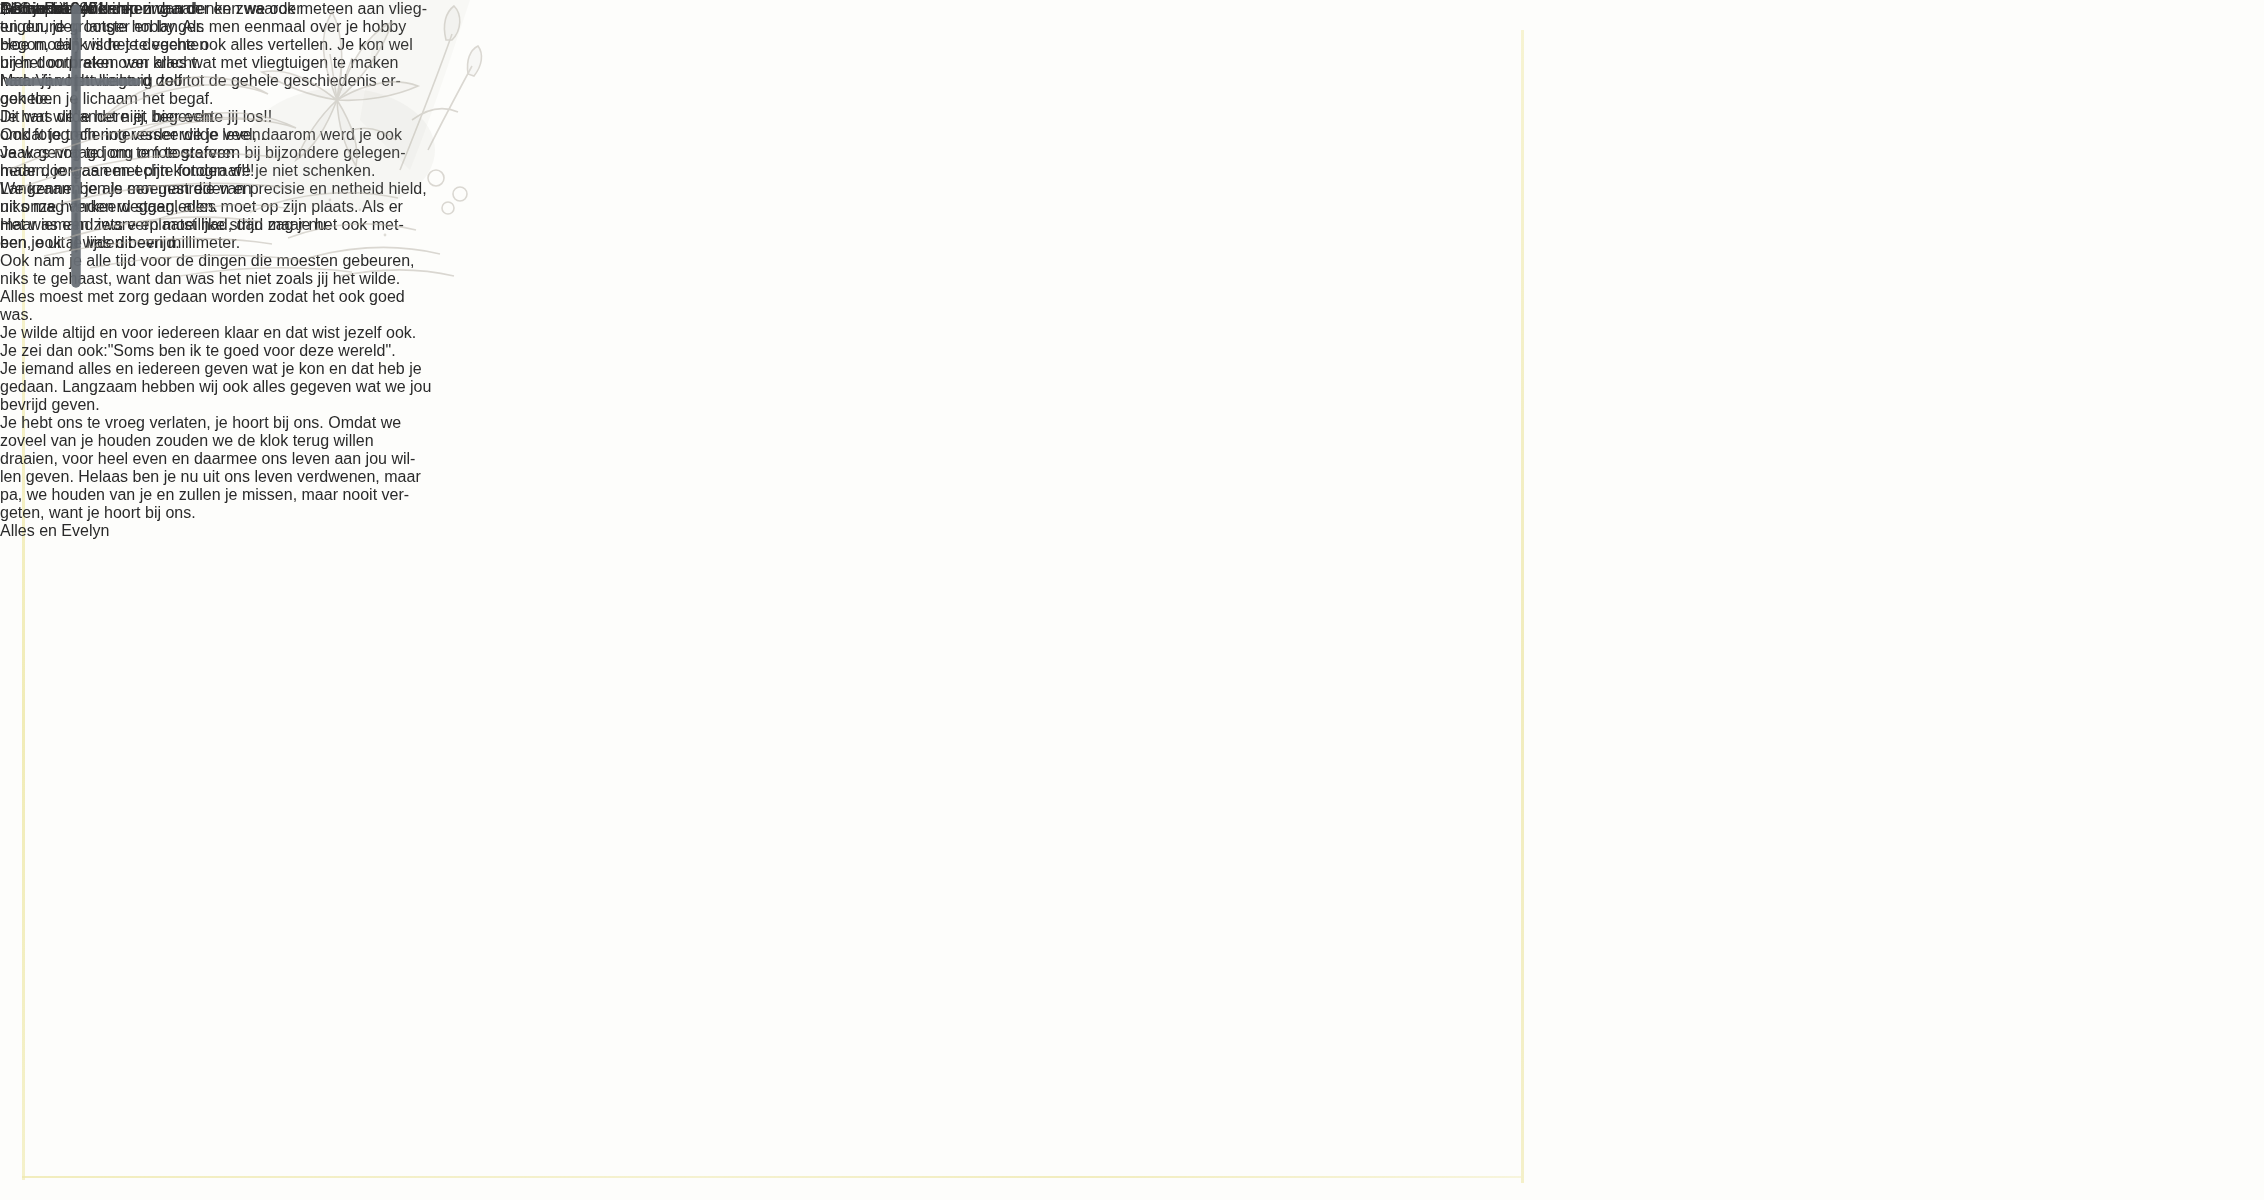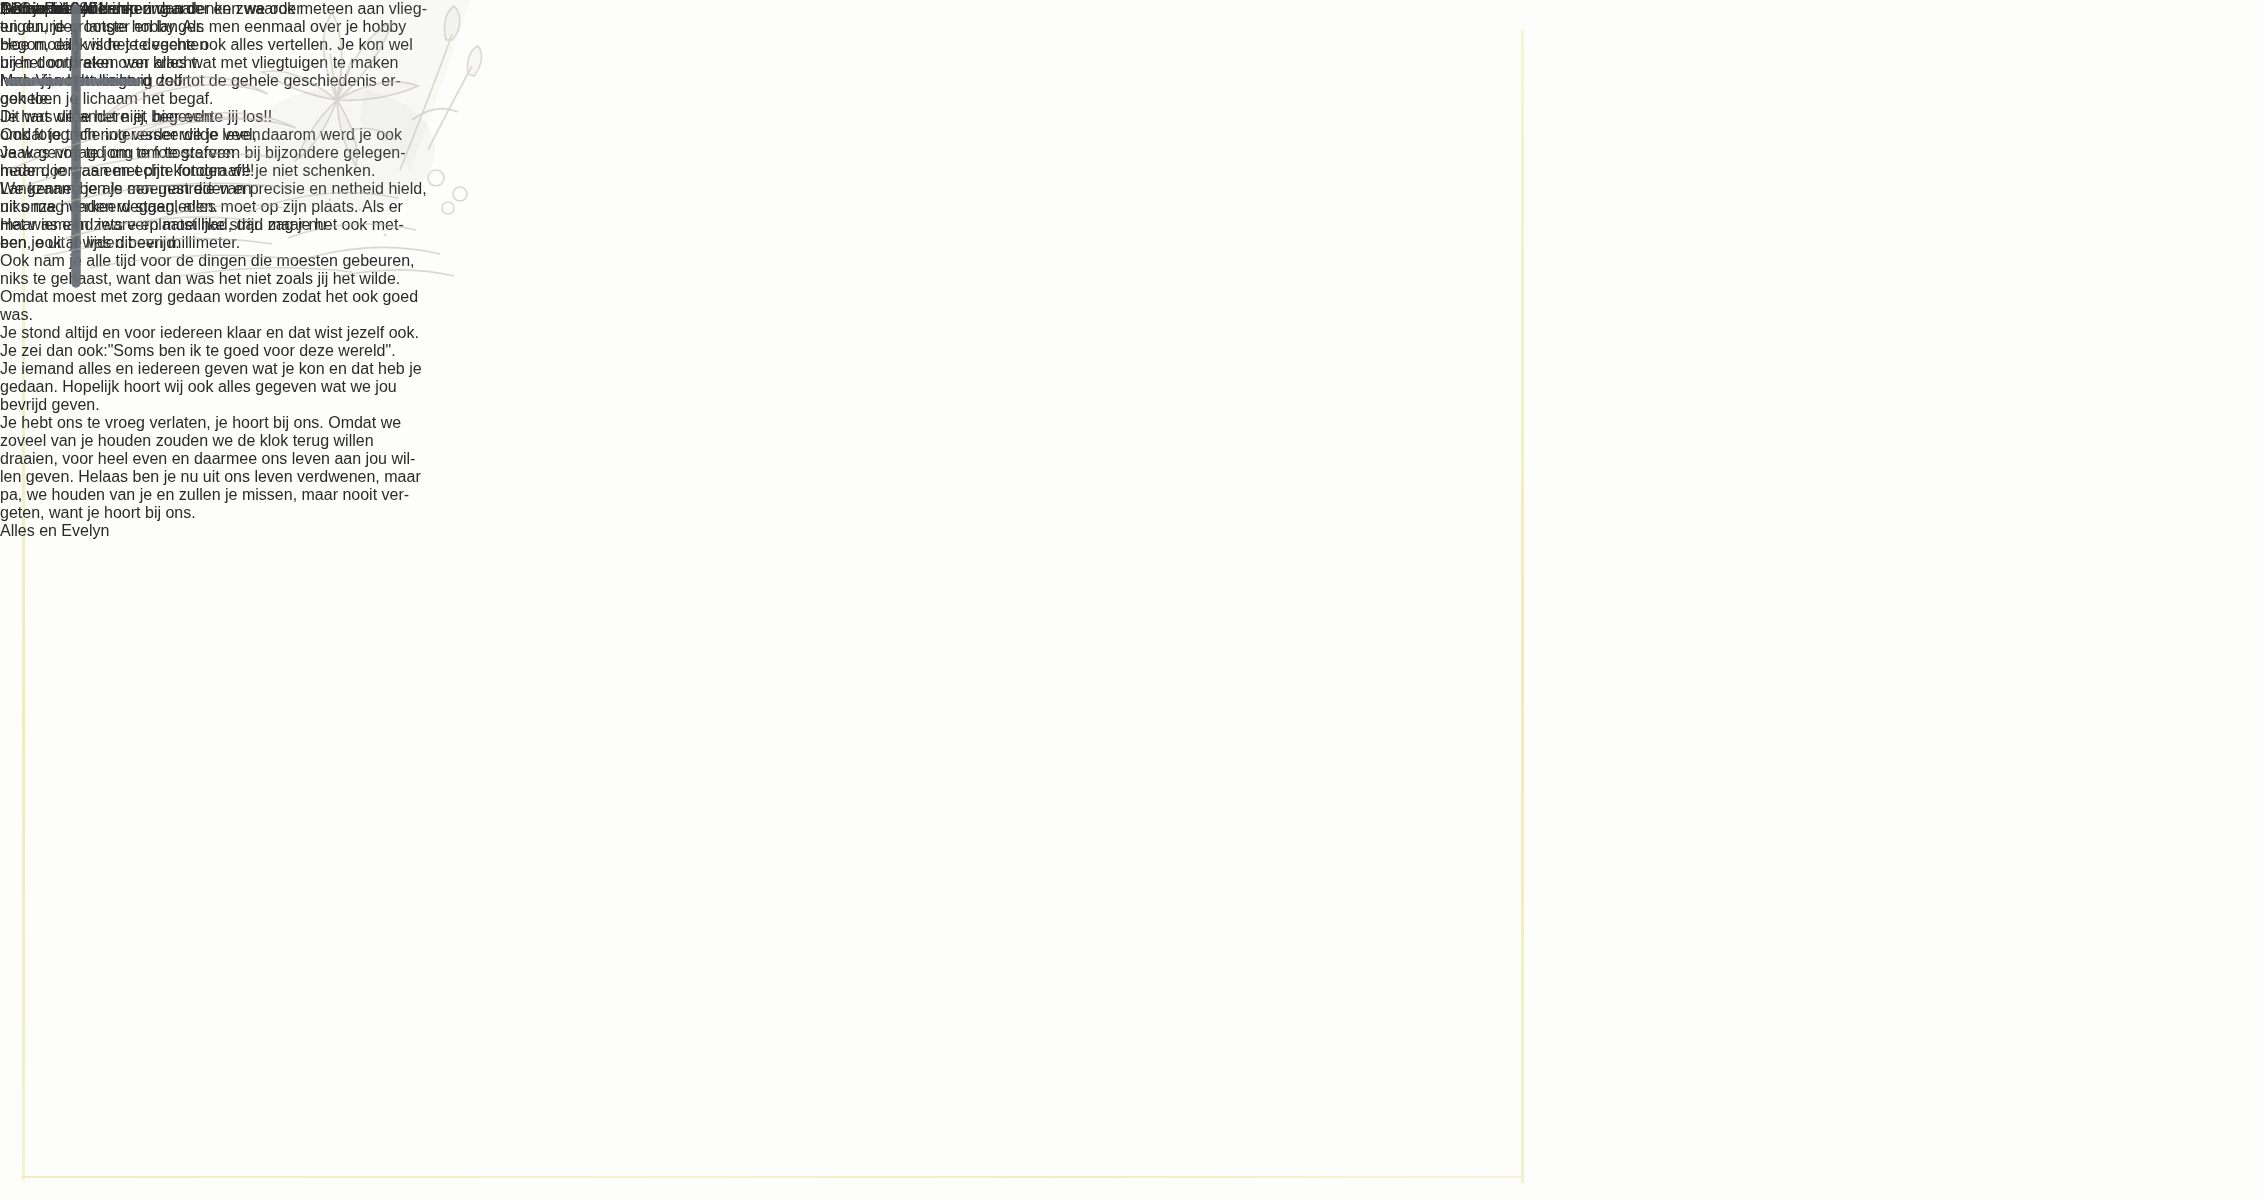--- a/index.html
+++ b/index.html
@@ -86,26 +86,26 @@
   <div class="ln">Dit was de andere jij, hier echte jij los!!</div>
   <div class="ln j">Ook fotografie interesseerde je veel, daarom werd je ook</div>
   <div class="ln j">vaak gevraagd om te fotograferen bij bijzondere gelegen-</div>
   <div class="ln">heden, je was een echte fotograaf!!!</div>
   <div class="ln j">We kennen je als een man die van precisie en netheid hield,</div>
   <div class="ln j">niks mag verkeerd staan, alles moet op zijn plaats. Als er</div>
   <div class="ln j">maar iemand iets verplaatst had, dan zag je het ook met-</div>
   <div class="ln">een, ook al was dit een millimeter.</div>
   <div class="ln j">Ook nam je alle tijd voor de dingen die moesten gebeuren,</div>
   <div class="ln j">niks te gehaast, want dan was het niet zoals jij het wilde.</div>
-  <div class="ln j">Omdat moest met zorg gedaan worden zodat het ook goed</div>
+  <div class="ln j">Alles moest met zorg gedaan worden zodat het ook goed</div>
   <div class="ln">was.</div>
-  <div class="ln j">Je stond altijd en voor iedereen klaar en dat wist jezelf ook.</div>
+  <div class="ln j">Je wilde altijd en voor iedereen klaar en dat wist jezelf ook.</div>
   <div class="ln">Je zei dan ook:"Soms ben ik te goed voor deze wereld".</div>
   <div class="ln j">Je iemand alles en iedereen geven wat je kon en dat heb je</div>
-  <div class="ln j">gedaan. Hopelijk hoort wij ook alles gegeven wat we jou</div>
+  <div class="ln j">gedaan. Langzaam hebben wij ook alles gegeven wat we jou</div>
   <div class="ln">bevrijd geven.</div>
   <div class="ln j">Je hebt ons te vroeg verlaten, je hoort bij ons. Omdat we</div>
   <div class="ln j">zoveel van je houden zouden we de klok terug willen</div>
   <div class="ln j">draaien, voor heel even en daarmee ons leven aan jou wil-</div>
   <div class="ln j">len geven. Helaas ben je nu uit ons leven verdwenen, maar</div>
   <div class="ln j">pa, we houden van je en zullen je missen, maar nooit ver-</div>
   <div class="ln">geten, want je hoort bij ons.</div>
   <div class="signature">Alles en Evelyn</div>
 </div>
 

